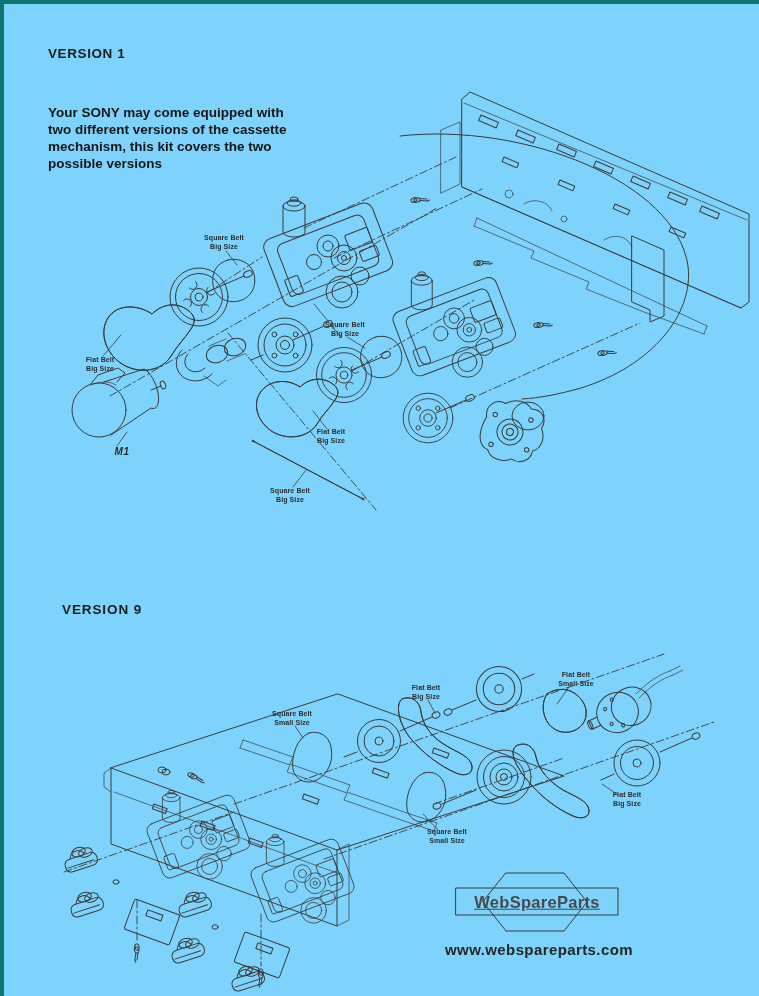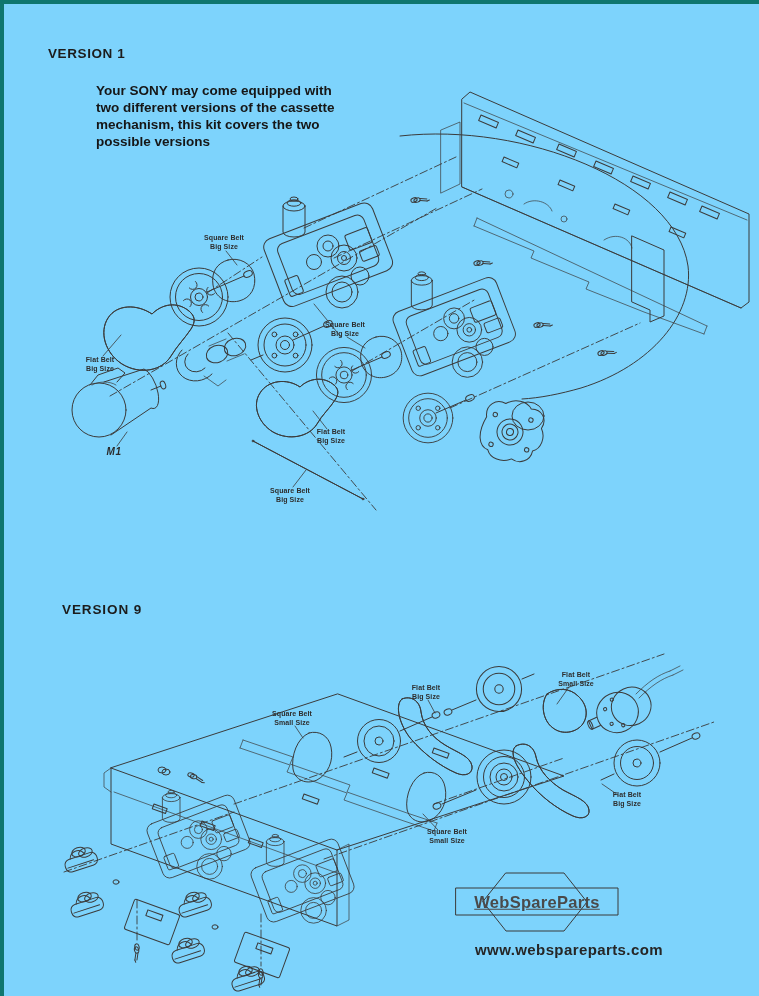--- a/index.html
+++ b/index.html
@@ -6,34 +6,34 @@
   .page{
     position:relative;width:757px;height:994px;background:#7dd3fc;
     border:4px solid #0f766e;overflow:hidden;
     font-family:"Liberation Sans",sans-serif;
   }
   .heading{
     position:absolute;font:700 13.5px/1.2 "Liberation Sans",sans-serif;
     color:#1c1c1c;letter-spacing:.6px;
   }
   .intro{
-    position:absolute;left:44px;top:78px;
+    position:absolute;left:44px;top:100px;
     font:700 13.5px/17px "Liberation Sans",sans-serif;color:#161616;
     white-space:pre-line;
-    margin-left:48px;
   }
   .plabel{
     position:absolute;transform:translate(-50%,-50%);
     font:600 7px/1.3 "Liberation Sans",sans-serif;color:#2e2e2e;
     text-align:center;white-space:pre-line;letter-spacing:.1px;
   }
   .mlabel{
     position:absolute;transform:translate(-50%,-50%);
     font:italic 700 10px/1 "Liberation Sans",sans-serif;color:#2b2b2b;
     letter-spacing:.5px;
+    margin-left:8px;
   }
   .logo-text{
     position:absolute;transform:translate(-50%,-50%);
     font:700 16.5px/1 "Liberation Sans",sans-serif;color:#4a4a4a;
     letter-spacing:.3px;white-space:nowrap;text-decoration:underline;
   }
   .site-text{
     position:absolute;transform:translate(-50%,-50%);
     font:700 15px/1 "Liberation Sans",sans-serif;color:#262626;
     letter-spacing:.4px;white-space:nowrap;
@@ -426,15 +426,15 @@
   <div class="plabel" style="left:422px;top:688px">Flat Belt
 Big Size</div>
   <div class="plabel" style="left:572px;top:675px">Flat Belt
 Small Size</div>
   <div class="plabel" style="left:623px;top:795px">Flat Belt
 Big Size</div>
   <div class="plabel" style="left:443px;top:832px">Square Belt
 Small Size</div>
 
   <div class="logo-text" style="left:533px;top:898px">WebSpareParts</div>
-  <div class="site-text" style="left:565px;top:945px">www.webspareparts.com</div>
+  <div class="site-text" style="left:535px;top:945px">www.webspareparts.com</div>
 
 </div>
 
 </body></html>

